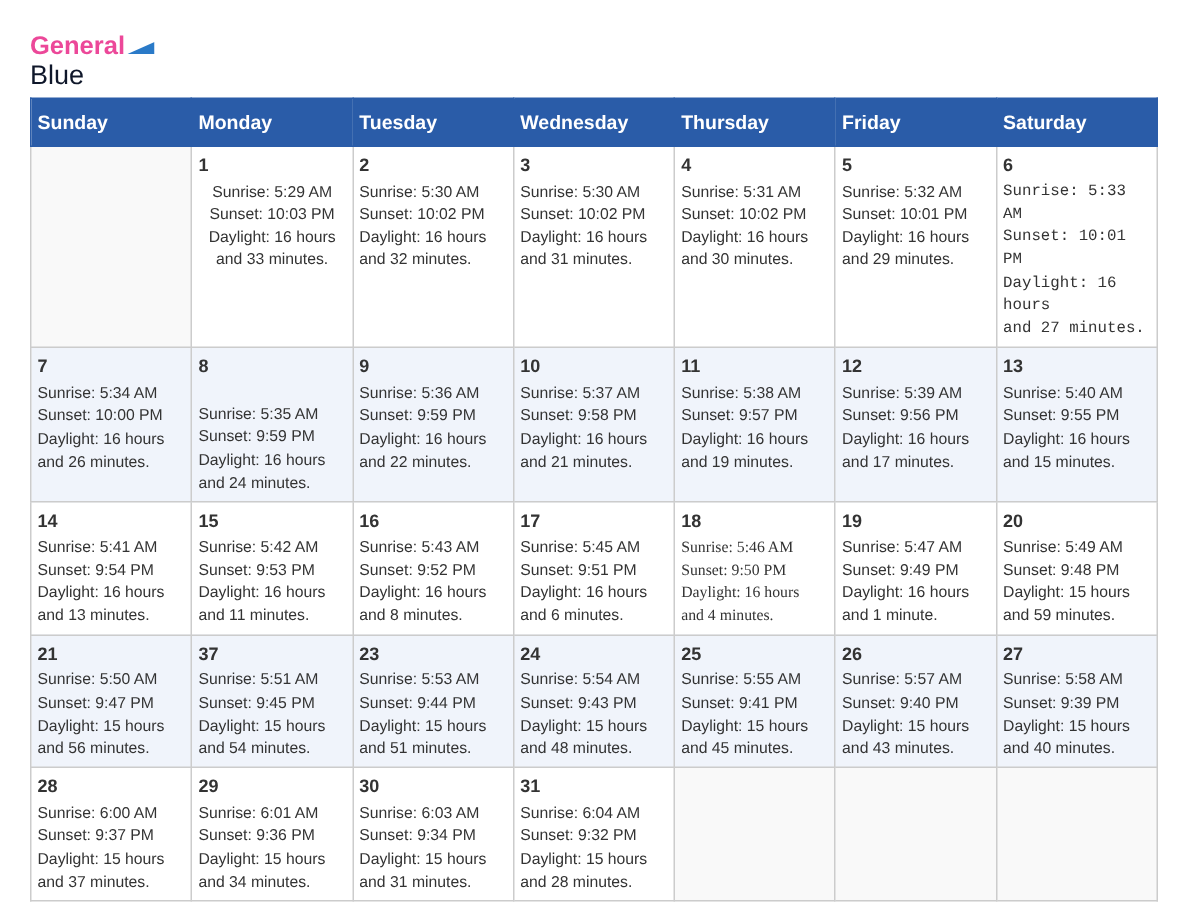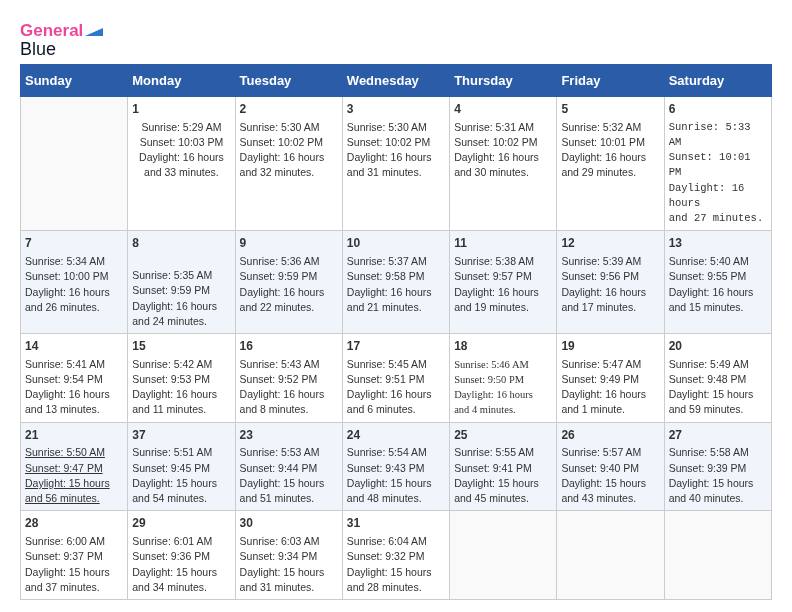--- a/index.html
+++ b/index.html
@@ -266,21 +266,21 @@
           <span class="day-num">20</span>
           <div class="day-info" style="white-space: pre-line;">Sunrise: 5:49 AM
 Sunset: 9:48 PM
 Daylight: 15 hours
 and 59 minutes.</div>
         </td>
       </tr>
       <tr>
         <td>
           <span class="day-num">21</span>
-          <div class="day-info" style="white-space: pre-line; text-decoration: underline;">Sunrise: 5:50 AM
+          <div class="day-info" style="white-space: pre-line;">Sunrise: 5:50 AM
 Sunset: 9:47 PM
 Daylight: 15 hours
 and 56 minutes.</div>
         </td>
         <td>
           <span class="day-num">37</span>
           <div class="day-info" style="white-space: pre-line;">Sunrise: 5:51 AM
 Sunset: 9:45 PM
 Daylight: 15 hours
 and 54 minutes.</div>

